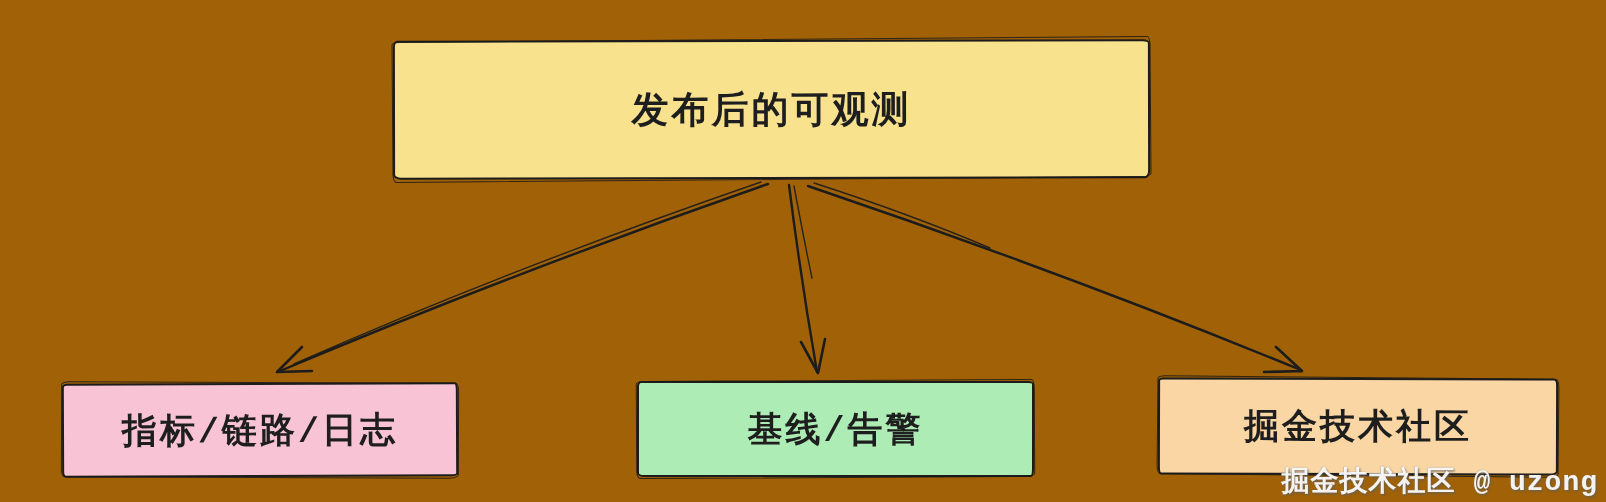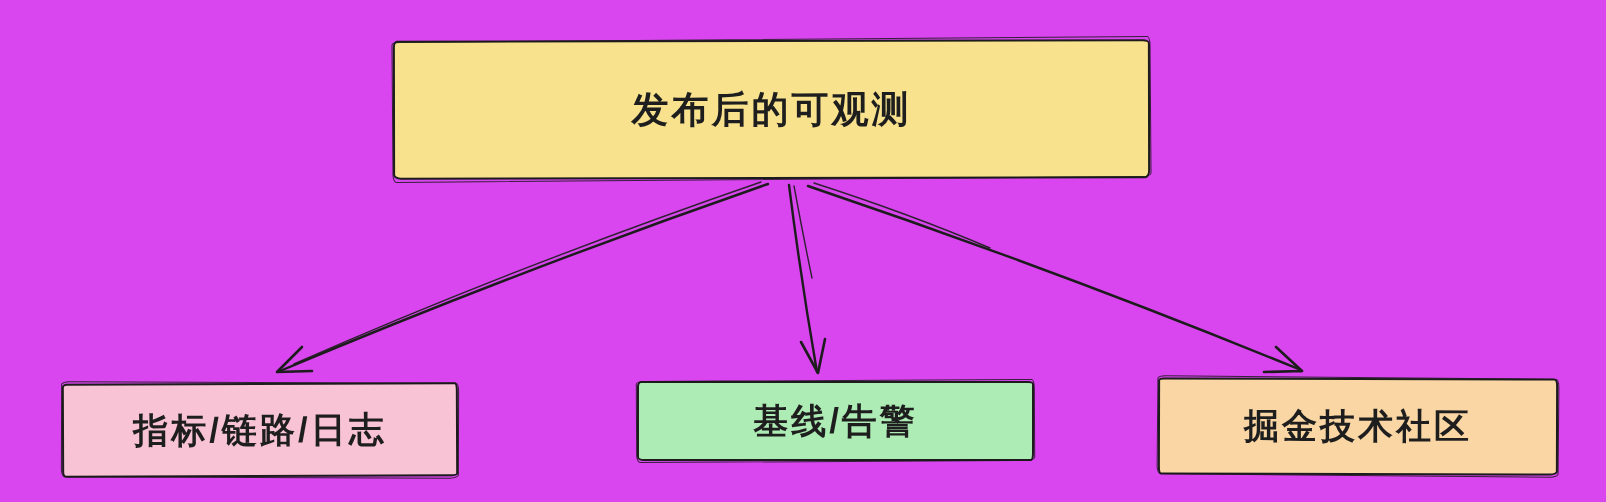--- a/index.html
+++ b/index.html
@@ -1,23 +1,23 @@
 <!DOCTYPE html>
 <html><head>
 <meta charset="utf-8">
 <style>
   * { margin: 0; padding: 0; box-sizing: border-box; }
   html, body { background: #ffffff; }
   .canvas {
     position: relative;
     width: 1606px;
     height: 502px;
-    background: #d946ef;
+    background: #a16207;
     overflow: hidden;
-    font-family: Liberation Sans, sans-serif;
+    font-family: Liberation Mono, monospace;
   }
   .node {
     position: absolute;
     display: flex;
     align-items: center;
     justify-content: center;
     border: 2.5px solid #1c1c1c;
     color: #1e1e1e;
     font-weight: 700;
     letter-spacing: 3px;
@@ -45,21 +45,21 @@
   .node-child { font-size: 35px; }
   .node-left {
     left: 62px; top: 383px;
     width: 396px; height: 94px;
     border-radius: 5px 3px 7px 4px / 4px 8px 3px 6px;
     transform: rotate(-0.25deg);
   }
   .node-left::after { transform: rotate(0.45deg); }
   .node-center {
     left: 637px; top: 381px;
-    width: 397px; height: 80px;
+    width: 397px; height: 96px;
     border-radius: 4px 6px 3px 7px / 6px 3px 8px 4px;
   }
   .node-center::after { transform: rotate(-0.3deg); }
   .node-right {
     left: 1158px; top: 378px;
     width: 400px; height: 97px;
     border-radius: 6px 4px 8px 3px / 3px 7px 4px 8px;
     transform: rotate(0.15deg);
   }
   .node-right::after { transform: rotate(0.4deg); }
@@ -127,14 +127,15 @@
   </div>
 
   <div class="node node-child node-center" style="background: rgb(173, 236, 180);">
     <span class="node-label">基线/告警</span>
   </div>
 
   <div class="node node-child node-right" style="background: rgb(249, 214, 164);">
     <span class="node-label">掘金技术社区</span>
   </div>
 
+  <div class="watermark">掘金技术社区 @ uzong</div>
 
 </div>
 
 </body></html>

